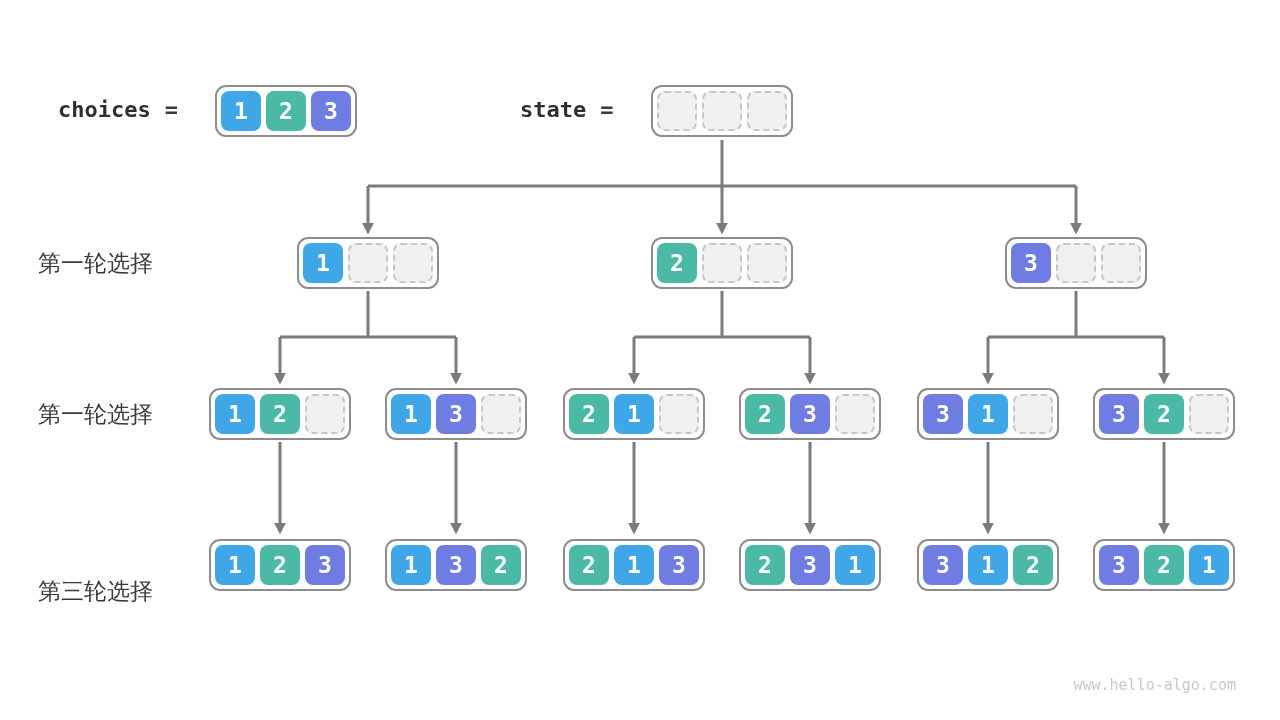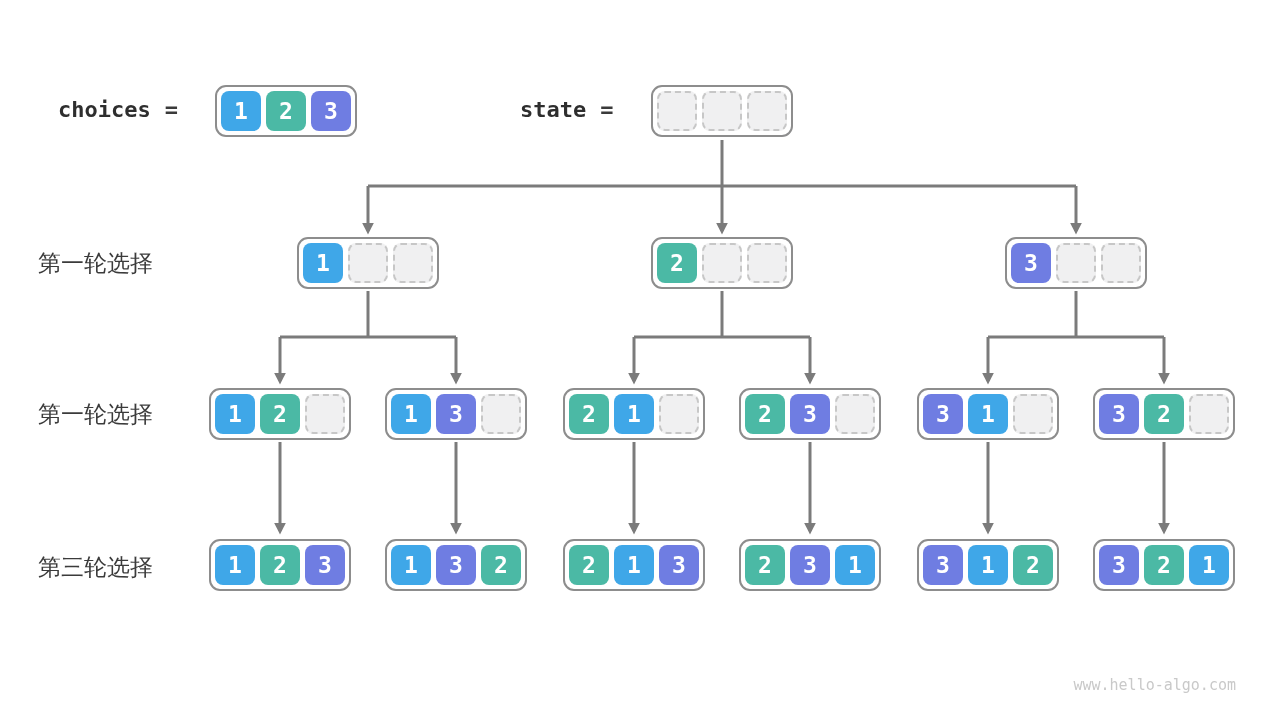--- a/index.html
+++ b/index.html
@@ -102,21 +102,21 @@
     <span class="cell" style="background: rgb(111, 125, 226);">3</span>
   </div>
   <div class="abox" style="left:651px; top:85px;">
     <span class="cell empty"></span>
     <span class="cell empty"></span>
     <span class="cell empty"></span>
   </div>
 
   <div class="row-label" style="top:248px;">第一轮选择</div>
   <div class="row-label" style="top:399px;">第一轮选择</div>
-  <div class="row-label" style="top:552px;">第三轮选择</div>
+  <div class="row-label" style="top:576px;">第三轮选择</div>
 
   <div class="abox" style="left:297px; top:237px;">
     <span class="cell" style="background: rgb(63, 167, 232);">1</span>
     <span class="cell empty"></span>
     <span class="cell empty"></span>
   </div>
   <div class="abox" style="left:651px; top:237px;">
     <span class="cell" style="background: rgb(75, 185, 165);">2</span>
     <span class="cell empty"></span>
     <span class="cell empty"></span>

